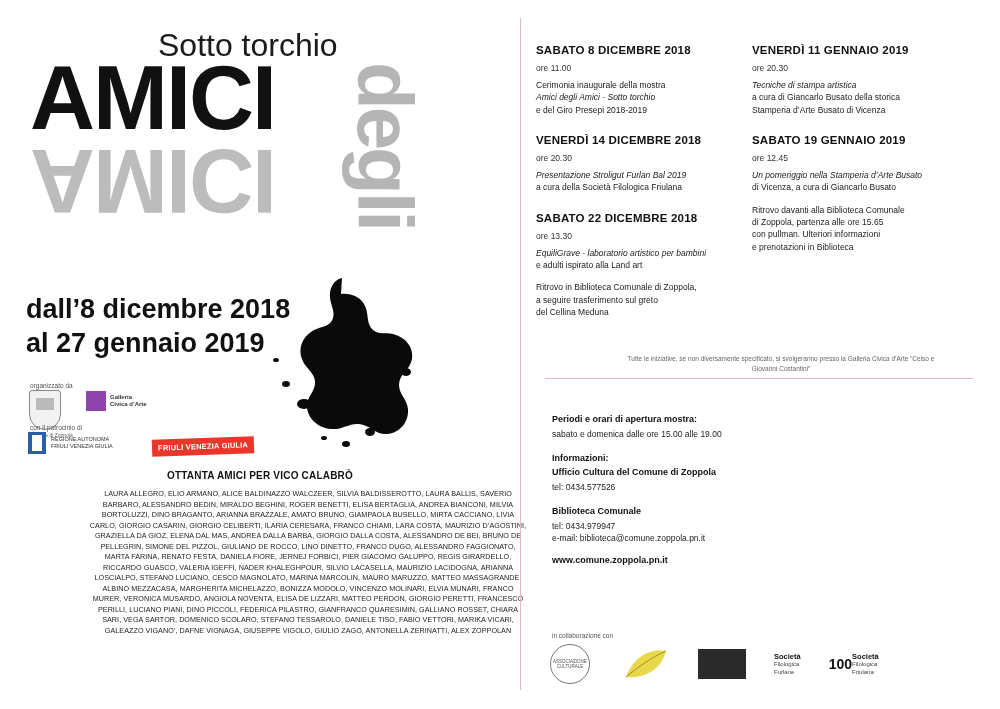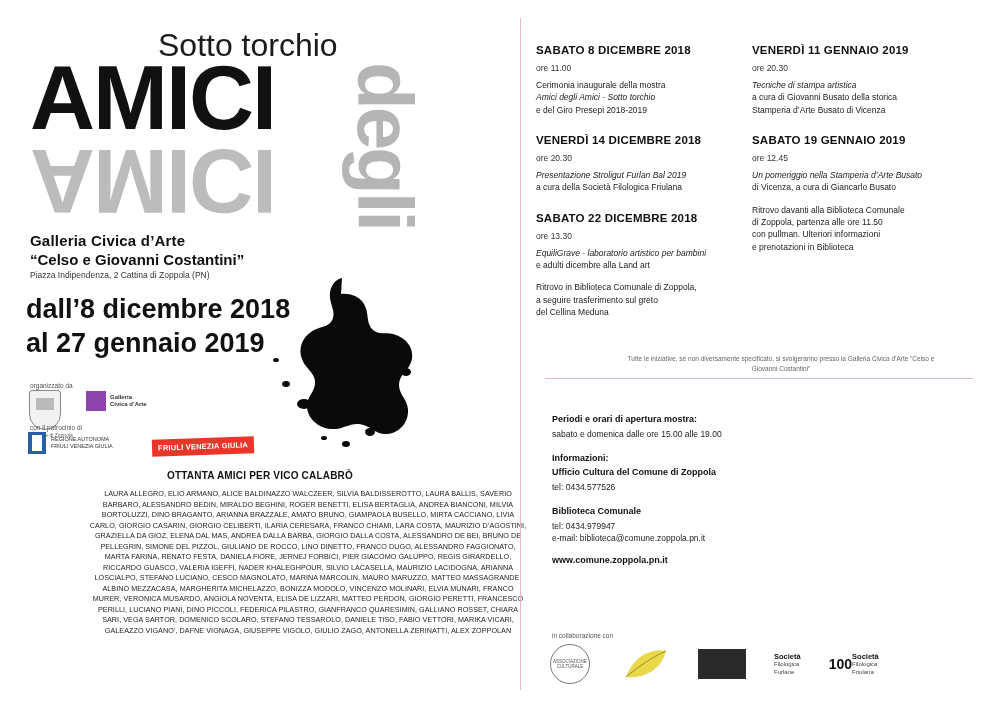--- a/index.html
+++ b/index.html
@@ -121,25 +121,20 @@
 
 <div class="page">
 
   <div class="left">
 
     <div class="sotto">Sotto torchio</div>
     <div class="amici-big">AMICI</div>
     <div class="amici-mirror">AMICI</div>
     <div class="degli">degli</div>
 
-    <div class="venue">
-      <div class="v1">Galleria Civica d’Arte</div>
-      <div class="v2">“Celso e Giovanni Costantini”</div>
-      <div class="v3">Piazza Indipendenza, 2 Cattina di Zoppola (PN)</div>
-    </div>
 
     <div class="dates">
       <div>dall’8 dicembre 2018</div>
       <div>al  27  gennaio  2019</div>
     </div>
 
     <svg class="blot" viewBox="0 0 200 190">
       <path fill="#0a0a0a" d="M96 6c-9 2-13 11-12 20 1 8 5 13 3 20-3 10-14 8-22 14-9 6-13 17-9 27 3 9 12 13 13 22 1 10-8 15-8 25 0 12 11 22 24 23 11 1 18-6 28-5 11 1 17 11 28 10 13-1 22-12 21-25-1-10-9-15-9-24 0-11 11-15 13-26 2-12-7-22-19-25-8-2-14 1-20-4-7-6-4-16-8-24-4-9-14-13-24-12z"></path>
       <ellipse cx="58" cy="132" rx="7" ry="5" fill="#0a0a0a"></ellipse>
       <ellipse cx="146" cy="144" rx="9" ry="6" fill="#0a0a0a"></ellipse>
@@ -198,44 +193,44 @@
       <div class="ev">
         <h3>VENERDÌ 14 DICEMBRE 2018</h3>
         <div class="time">ore 20.30</div>
         <p><em>Presentazione Stroligut Furlan Bal 2019</em></p>
         <p>a cura della Società Filologica Friulana</p>
       </div>
       <div class="ev">
         <h3>SABATO 22 DICEMBRE 2018</h3>
         <div class="time">ore 13.30</div>
         <p><em>EquiliGrave - laboratorio artistico per bambini</em></p>
-        <p>e adulti dicembre alla Land art</p>
+        <p>e adulti ispirato alla Land art</p>
         <p style="height:10px"></p>
         <p>Ritrovo in Biblioteca Comunale di Zoppola,</p>
         <p>a seguire trasferimento sul greto</p>
         <p>del Cellina Meduna</p>
       </div>
     </div>
 
     <div class="col colB">
       <div class="ev">
         <h3>VENERDÌ 11 GENNAIO 2019</h3>
         <div class="time">ore 20.30</div>
         <p><em>Tecniche di stampa artistica</em></p>
-        <p>a cura di Giovanni Busato della storica</p>
+        <p>a cura di Giancarlo Busato della storica</p>
         <p>Stamperia d’Arte Busato di Vicenza</p>
       </div>
       <div class="ev">
         <h3>SABATO 19 GENNAIO 2019</h3>
         <div class="time">ore 12.45</div>
         <p><em>Un pomeriggio nella Stamperia d’Arte Busato</em></p>
         <p>di Vicenza, a cura di Giancarlo Busato</p>
         <p style="height:10px"></p>
         <p>Ritrovo davanti alla Biblioteca Comunale</p>
-        <p>di Zoppola, partenza alle ore 11.50</p>
+        <p>di Zoppola, partenza alle ore 15.65</p>
         <p>con pullman. Ulteriori informazioni</p>
         <p>e prenotazioni in Biblioteca</p>
       </div>
     </div>
 
     <div class="note">Tutte le iniziative, se non diversamente specificato, si svolgeranno presso la Galleria Civica d’Arte “Celso e Giovanni Costantini”</div>
 
     <div class="info">
       <div class="bold">Periodi e orari di apertura mostra:</div>
       <div class="line">sabato e domenica dalle ore 15.00 alle 19.00</div>

